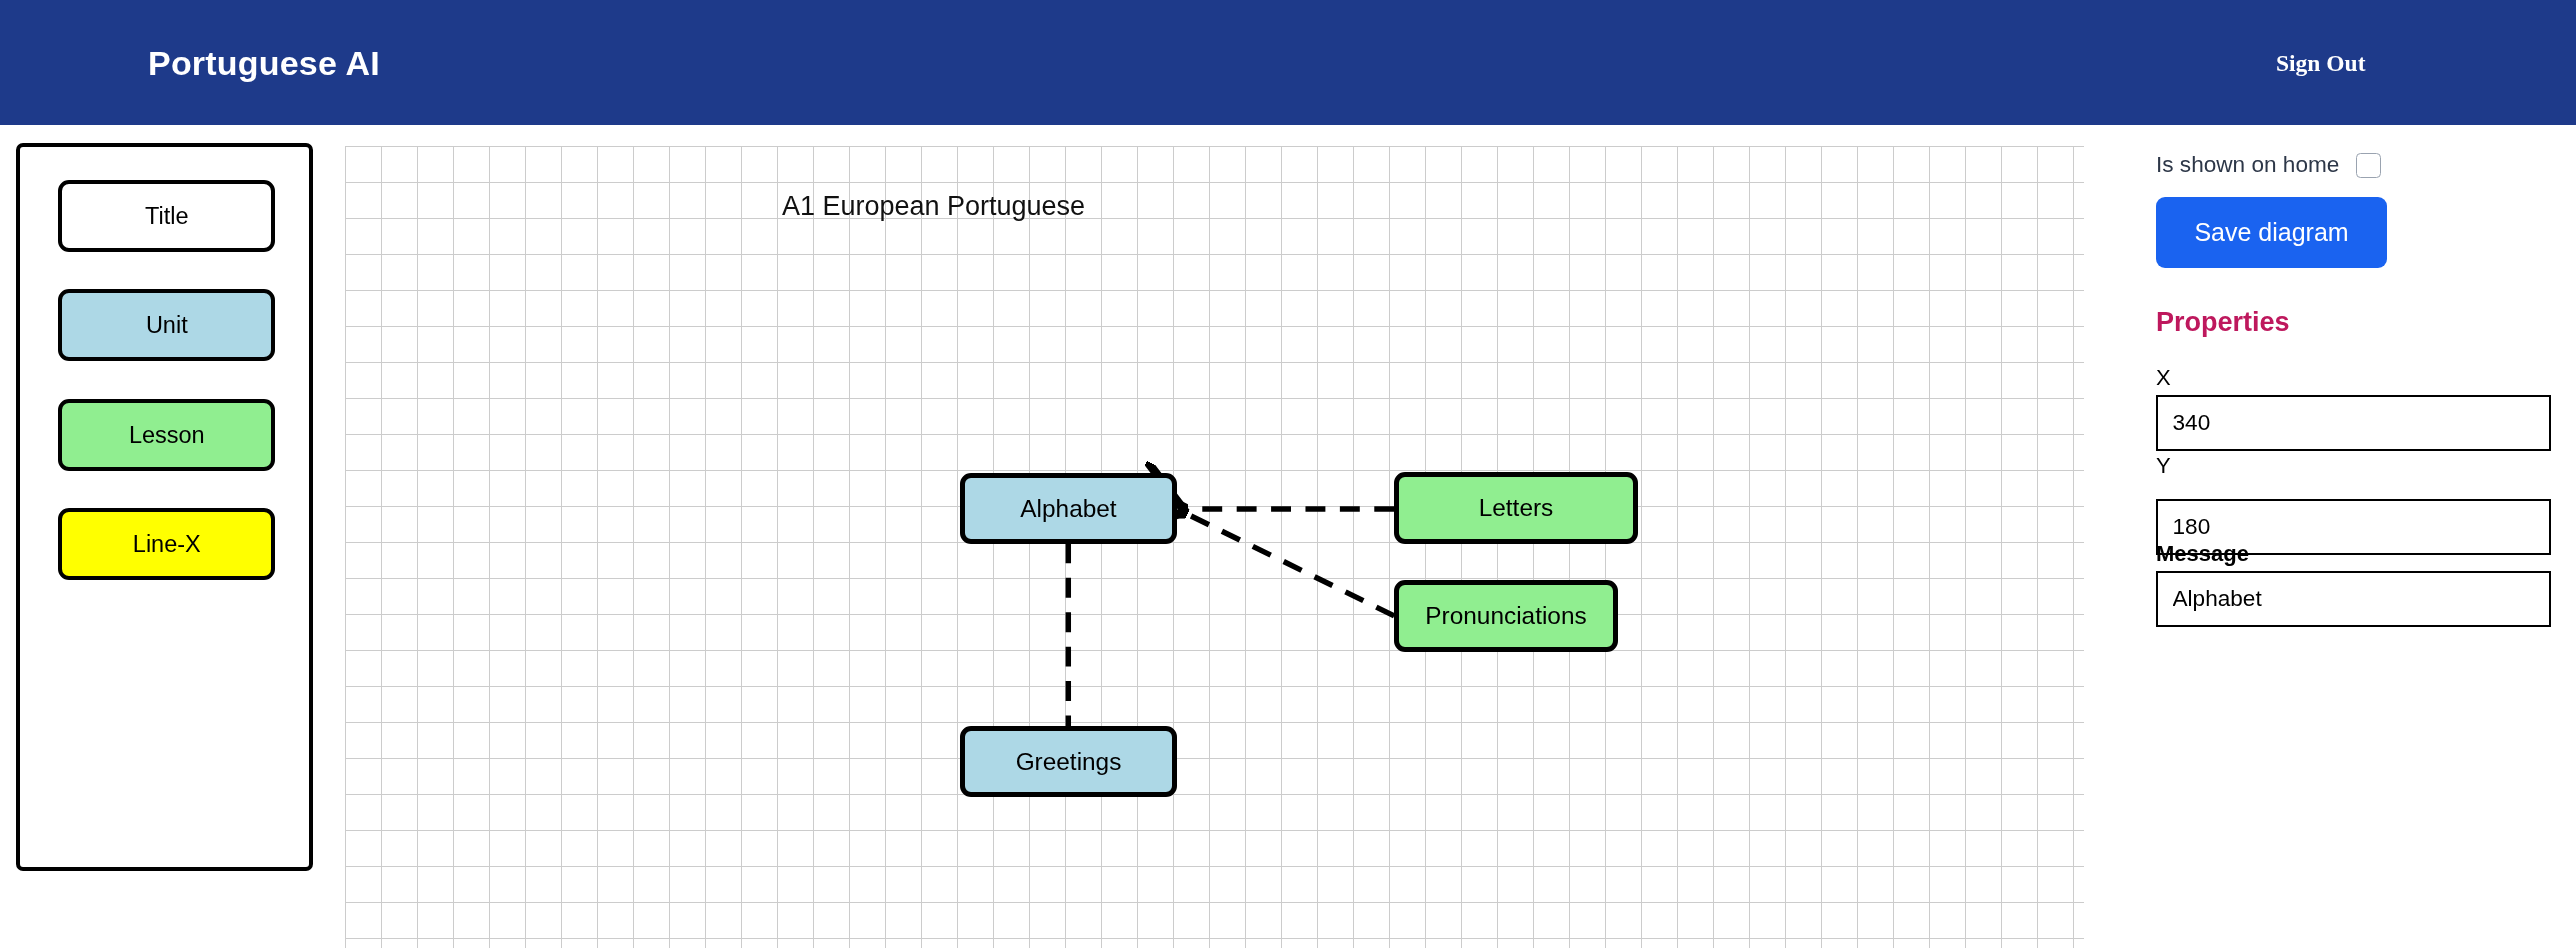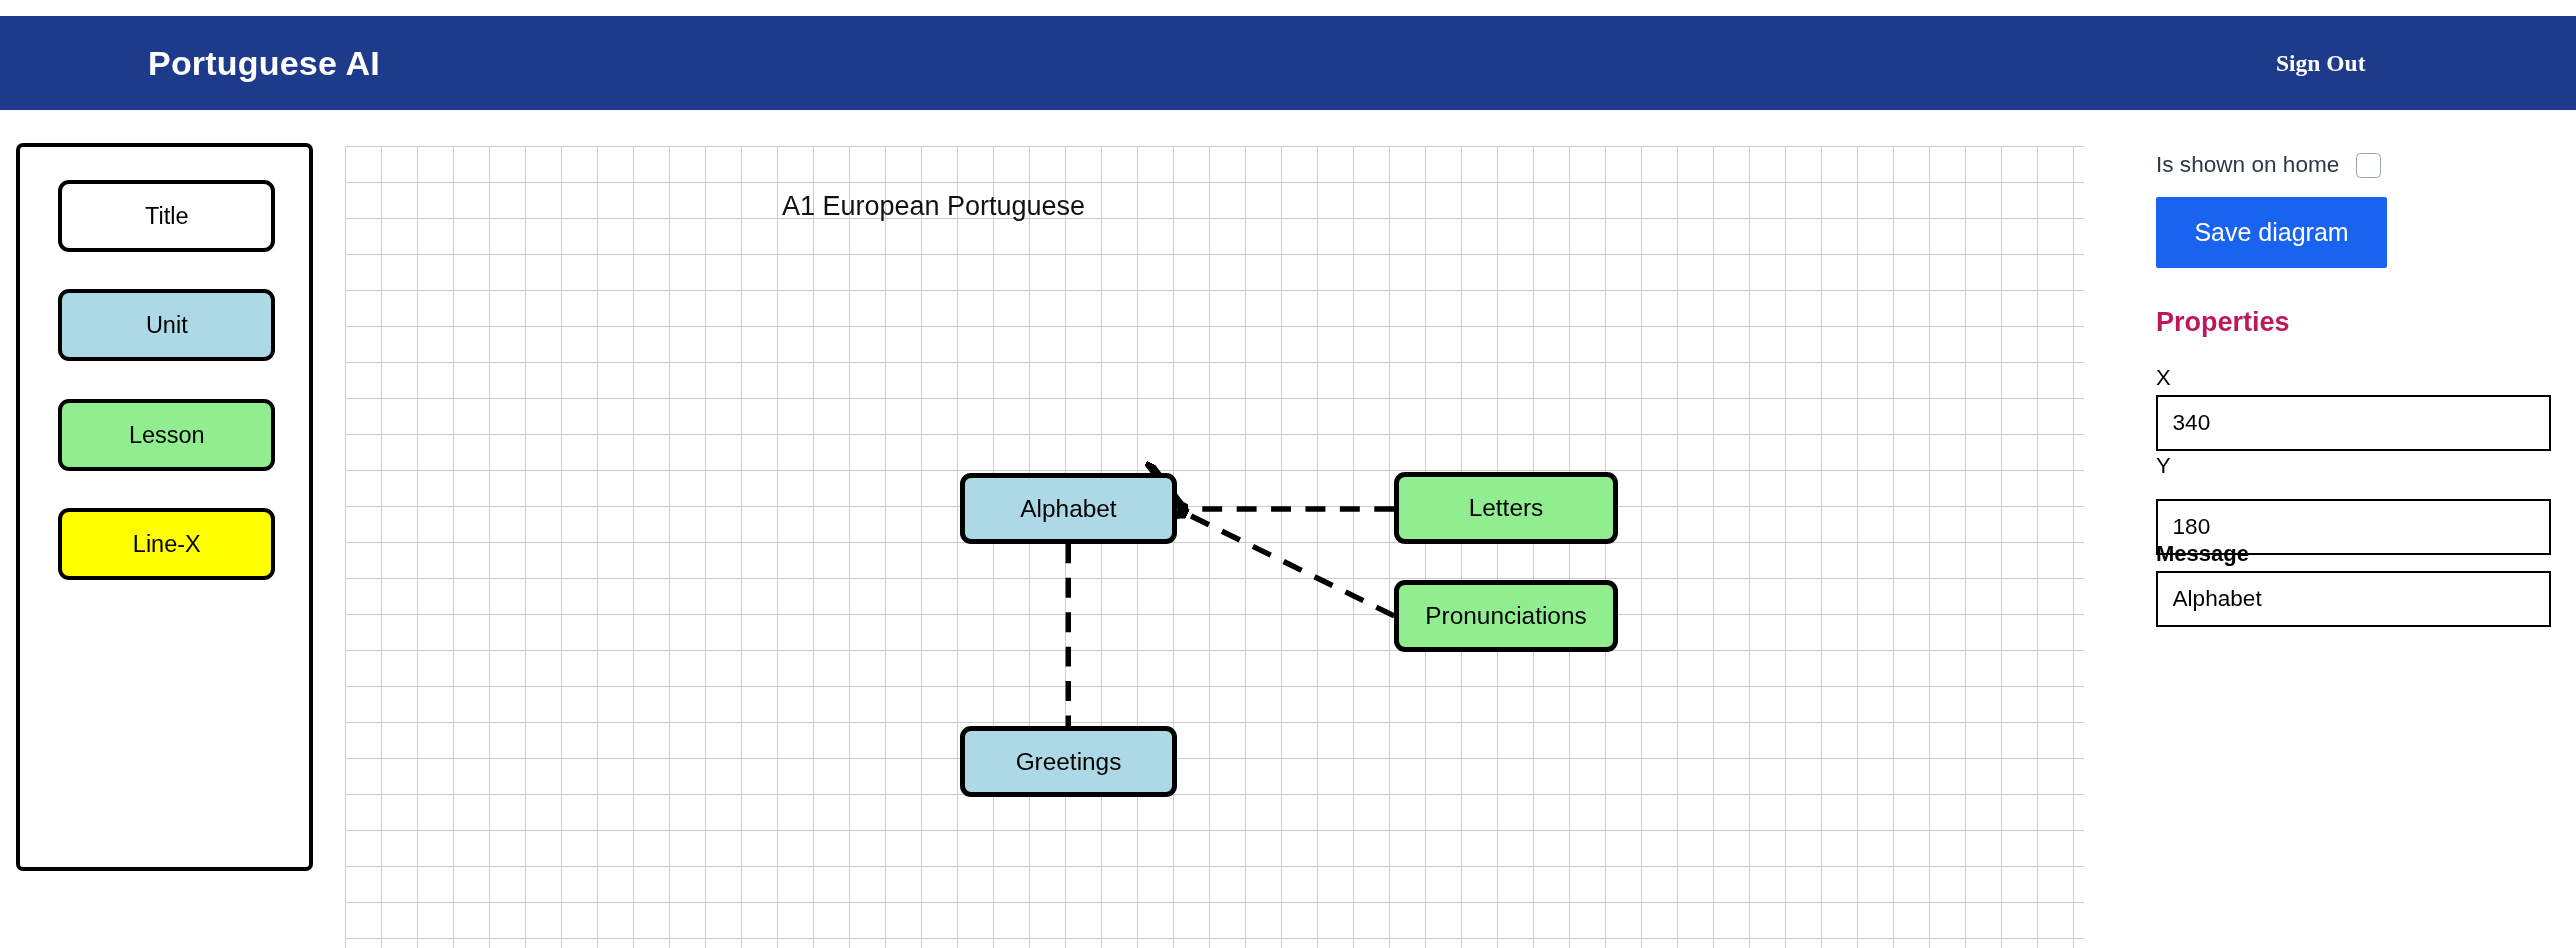--- a/index.html
+++ b/index.html
@@ -12,23 +12,23 @@
     height: 949px;
     position: relative;
     overflow: hidden;
     font-family: "Liberation Sans", sans-serif;
     color: #000000;
   }
 
   
   #app-header {
     position: absolute;
-    left: 0; top: 16px;
+    left: 0; top: 0;
     width: 2576px;
-    height: 94px;
+    height: 125px;
     background: #1e3a8a;
     box-sizing: border-box;
   }
   #app-title {
     position: absolute;
     left: 148px;
     top: 50%;
     transform: translateY(-50%);
     font-size: 34px;
     font-weight: bold;
@@ -164,21 +164,21 @@
   }
   #save-diagram-button {
     position: absolute;
     left: 0;
     top: 88px;
     width: 231px;
     height: 71px;
     background: #1a63f0;
     color: #ffffff;
     border: none;
-    border-radius: 2px;
+    border-radius: 9px;
     font-size: 25px;
     font-family: inherit;
     cursor: pointer;
   }
   #properties-heading {
     position: absolute;
     left: 0;
     top: 198px;
     font-size: 27px;
     font-weight: bold;
@@ -250,21 +250,21 @@
     <line x1="1159" y1="401" x2="925" y2="401" stroke="#000000" stroke-width="6" stroke-dasharray="22 16" marker-end="url(#arrowhead)"></line>
 
     <line x1="1159" y1="519" x2="925" y2="404" stroke="#000000" stroke-width="6" stroke-dasharray="22 16" marker-end="url(#arrowhead)"></line>
 
     <line x1="799" y1="439" x2="799" y2="641" stroke="#000000" stroke-width="6" stroke-dasharray="22 16"></line>
   </svg>
 
   <div class="node" style="left:615px; top:327px; width:217px; height:71px; background:#add8e6;">
     <span>Alphabet</span>
   </div>
-  <div class="node" style="left:1049px; top:326px; width:224px; height:72px; background:#90ee90;">
+  <div class="node" style="left:1049px; top:326px; width:244px; height:72px; background:#90ee90;">
     <span>Letters</span>
   </div>
   <div class="node" style="left:1049px; top:434px; width:224px; height:72px; background:#90ee90;">
     <span>Pronunciations</span>
   </div>
   <div class="node" style="left:615px; top:580px; width:217px; height:71px; background:#add8e6;">
     <span>Greetings</span>
   </div>
 
 </div>

